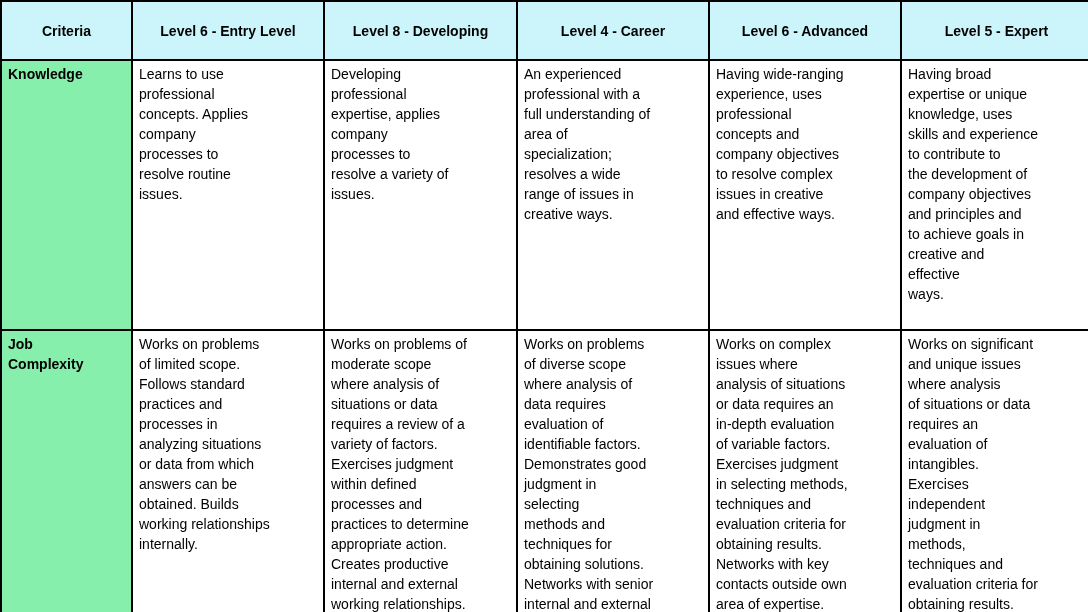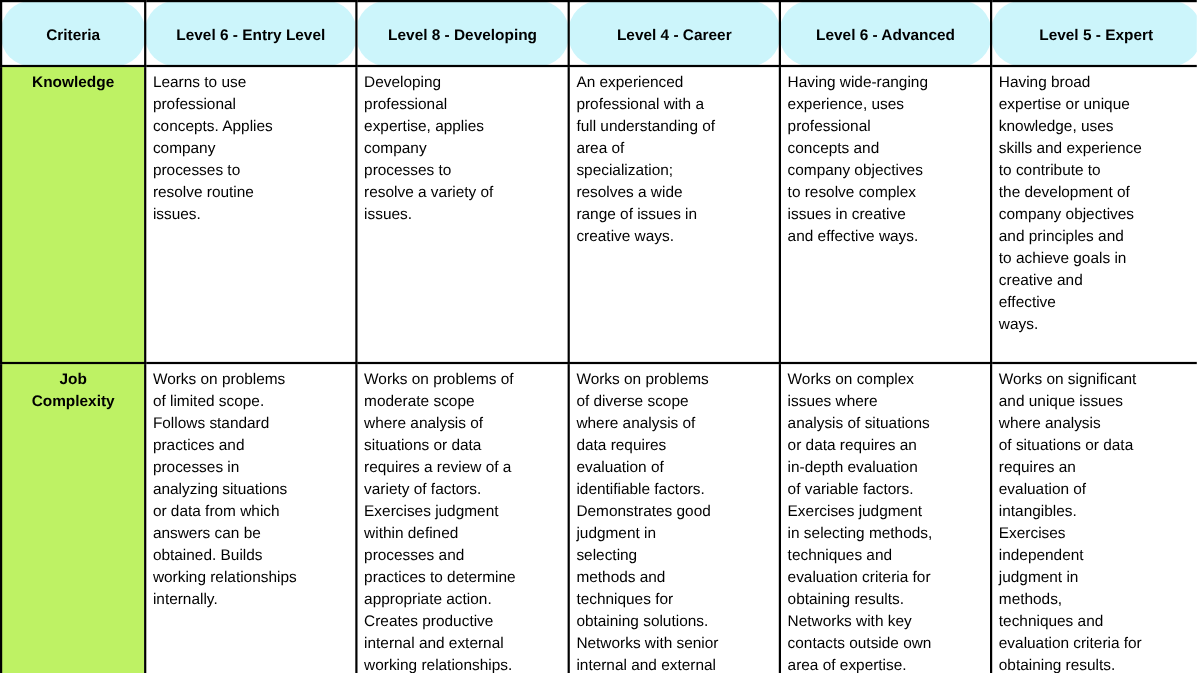--- a/index.html
+++ b/index.html
@@ -28,31 +28,29 @@
     overflow: hidden;
   }
   
   tr.header-row td {
     background: #ccf5fb;
     font-weight: bold;
     text-align: center;
     vertical-align: middle;
     height: 53px;
     padding: 2px 4px;
-    border-radius: 27px;
   }
   td.criteria-header {
     background: #efefef;
     border: 3px solid #6d9eeb;
   }
   
   td.criteria-cell {
-    background: #bef264;
+    background: #86efac;
     font-weight: bold;
-    text-align: center;
     padding-top: 5px;
   }
   
   td.desc-cell {
     background: #ffffff;
     margin-left: 14px;
   }
   .cell-text {
     white-space: pre-line;
   }

